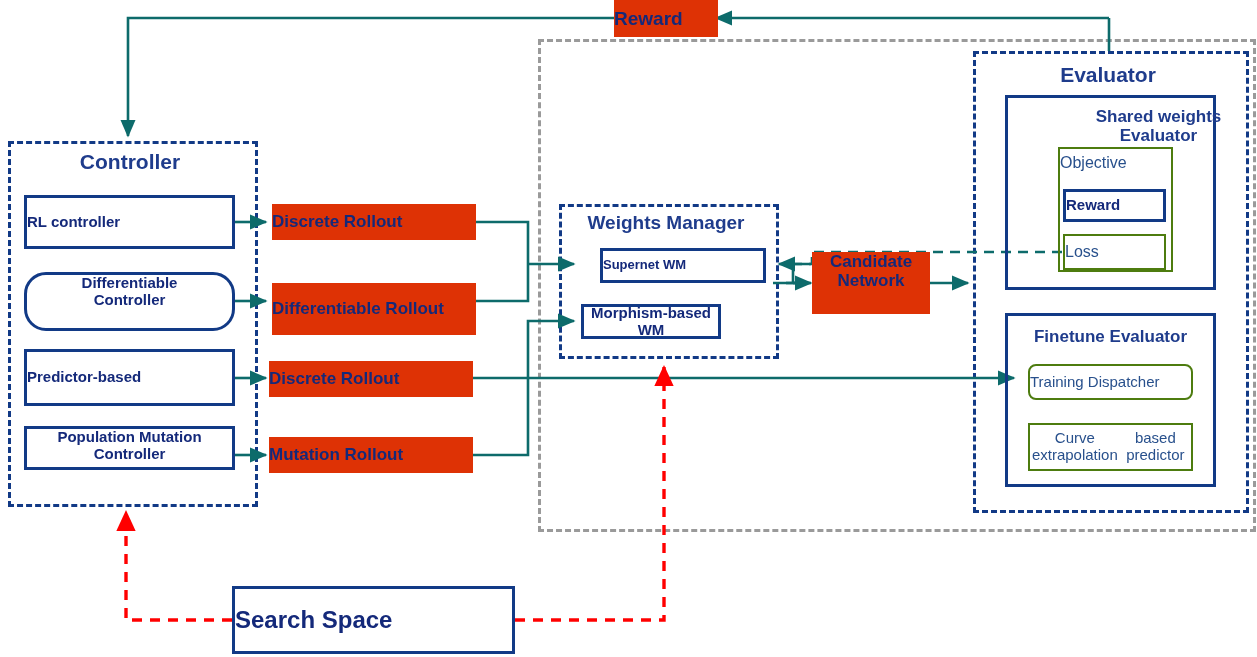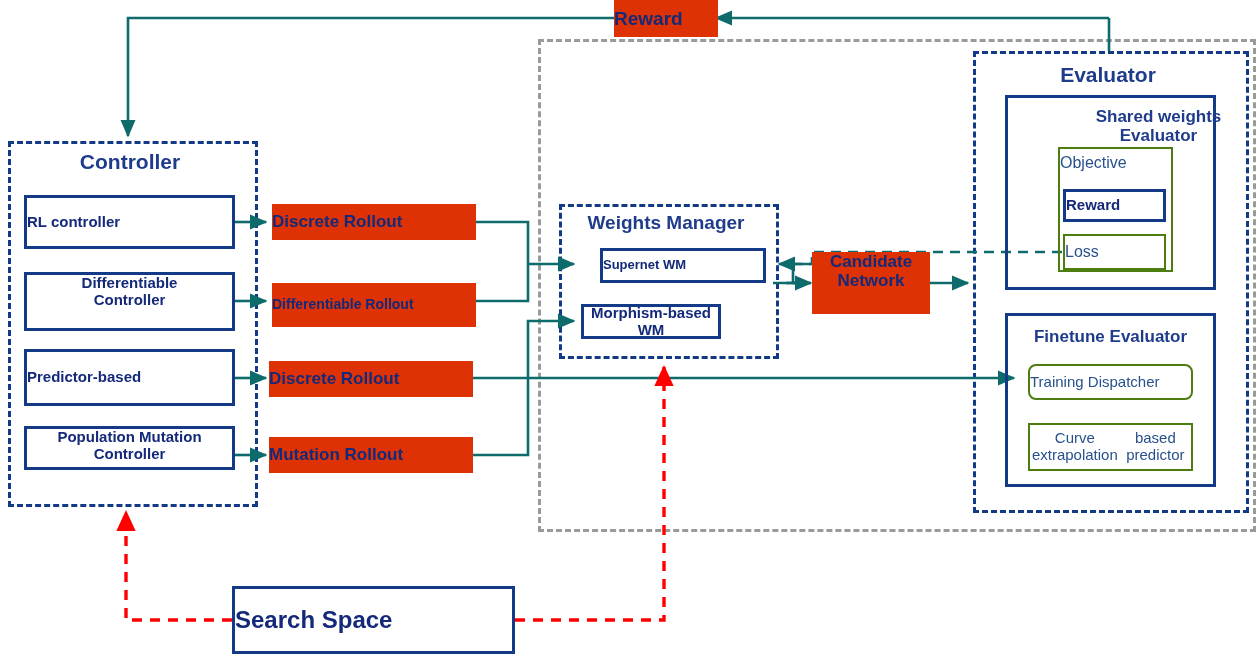--- a/index.html
+++ b/index.html
@@ -85,39 +85,39 @@
   </svg>
 
   <div class="box orange-box" style="left:614px;top:0px;width:104px;height:37px;font-size:19px;">
     <span>Reward</span>
   </div>
 
   <div class="box navy-box" style="left:24px;top:195px;width:211px;height:54px;font-size:15px;">
     <span>RL controller</span>
   </div>
 
-  <div class="box navy-box" style="left:24px;top:272px;width:211px;height:59px;font-size:15px;flex-direction:column;">
+  <div class="box navy-box" style="left:24px;top:272px;width:211px;height:59px;font-size:15px;flex-direction:column;border-radius:22px;">
     <span>Differentiable</span>
     <span>Controller</span>
   </div>
 
   <div class="box navy-box" style="left:24px;top:349px;width:211px;height:57px;font-size:15px;">
     <span>Predictor-based</span>
   </div>
 
   <div class="box navy-box" style="left:24px;top:426px;width:211px;height:44px;font-size:15px;flex-direction:column;">
     <span>Population Mutation</span>
     <span>Controller</span>
   </div>
 
   <div class="box orange-box" style="left:272px;top:204px;width:204px;height:36px;font-size:17px;">
     <span>Discrete Rollout</span>
   </div>
 
-  <div class="box orange-box" style="left:272px;top:283px;width:204px;height:44px;font-size:14px;">
+  <div class="box orange-box" style="left:272px;top:283px;width:204px;height:52px;font-size:17px;">
     <span>Differentiable Rollout</span>
   </div>
 
   <div class="box orange-box" style="left:269px;top:361px;width:204px;height:36px;font-size:17px;">
     <span>Discrete Rollout</span>
   </div>
 
   <div class="box orange-box" style="left:269px;top:437px;width:204px;height:36px;font-size:17px;">
     <span>Mutation Rollout</span>
   </div>

